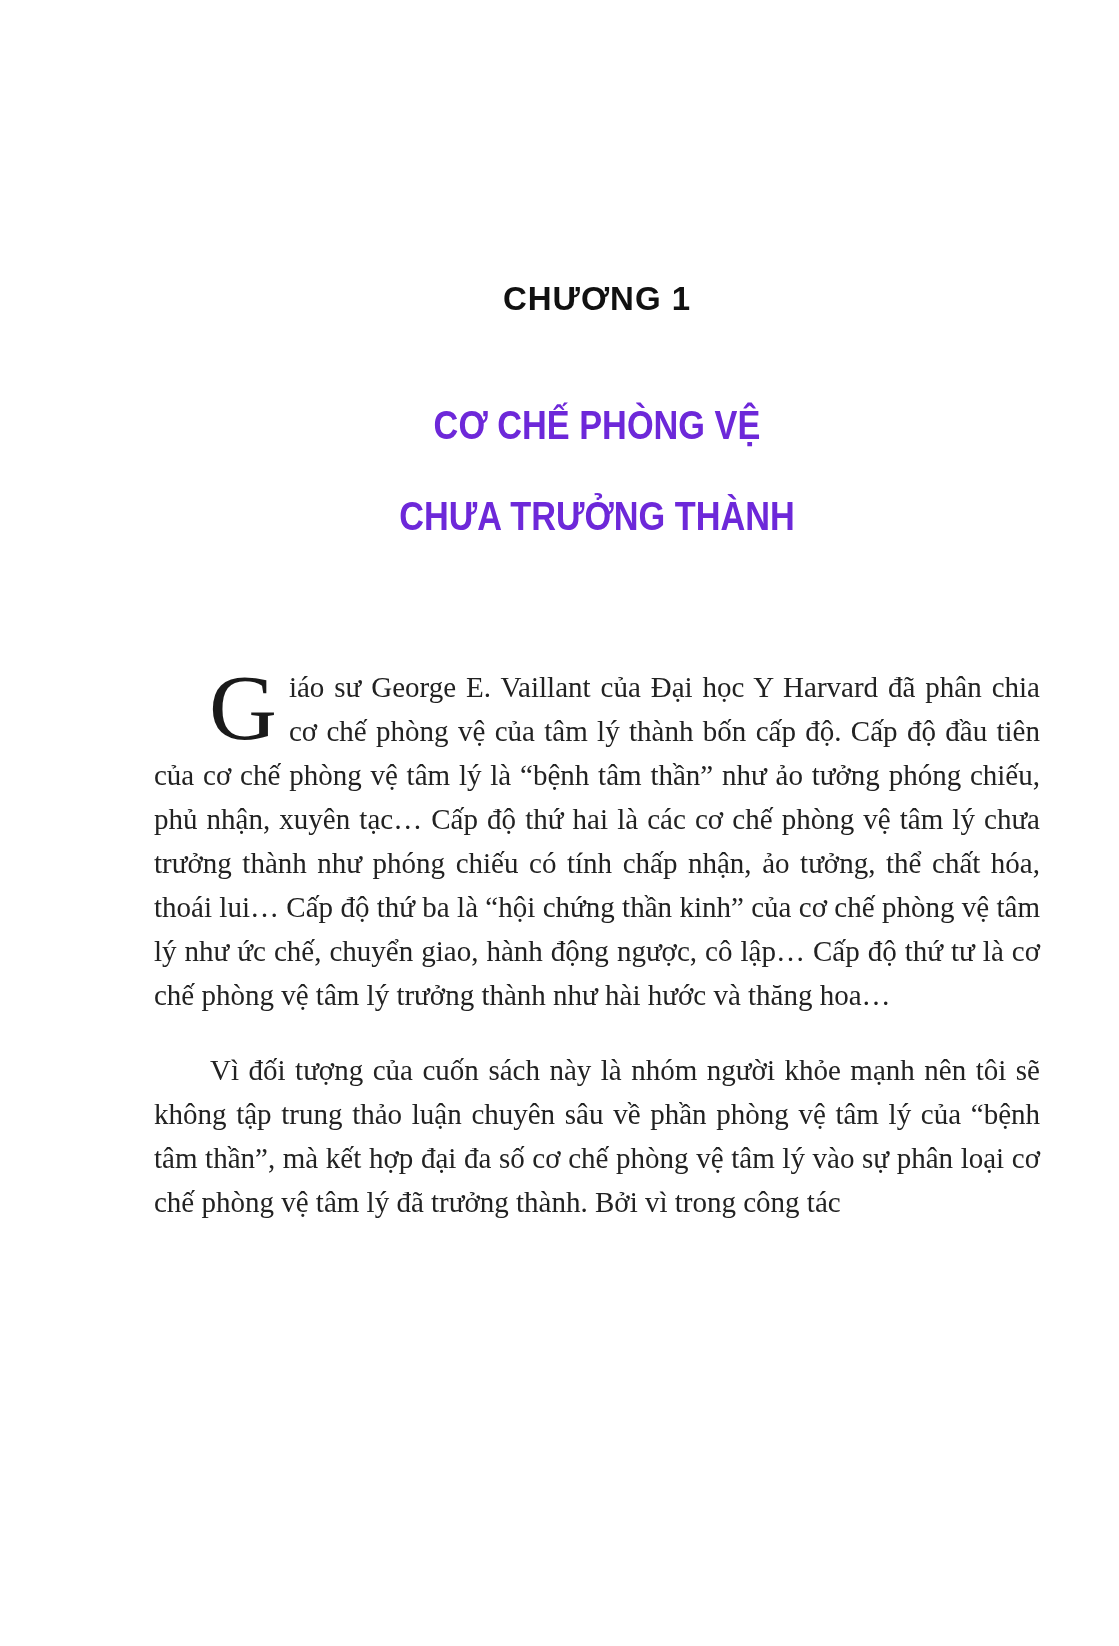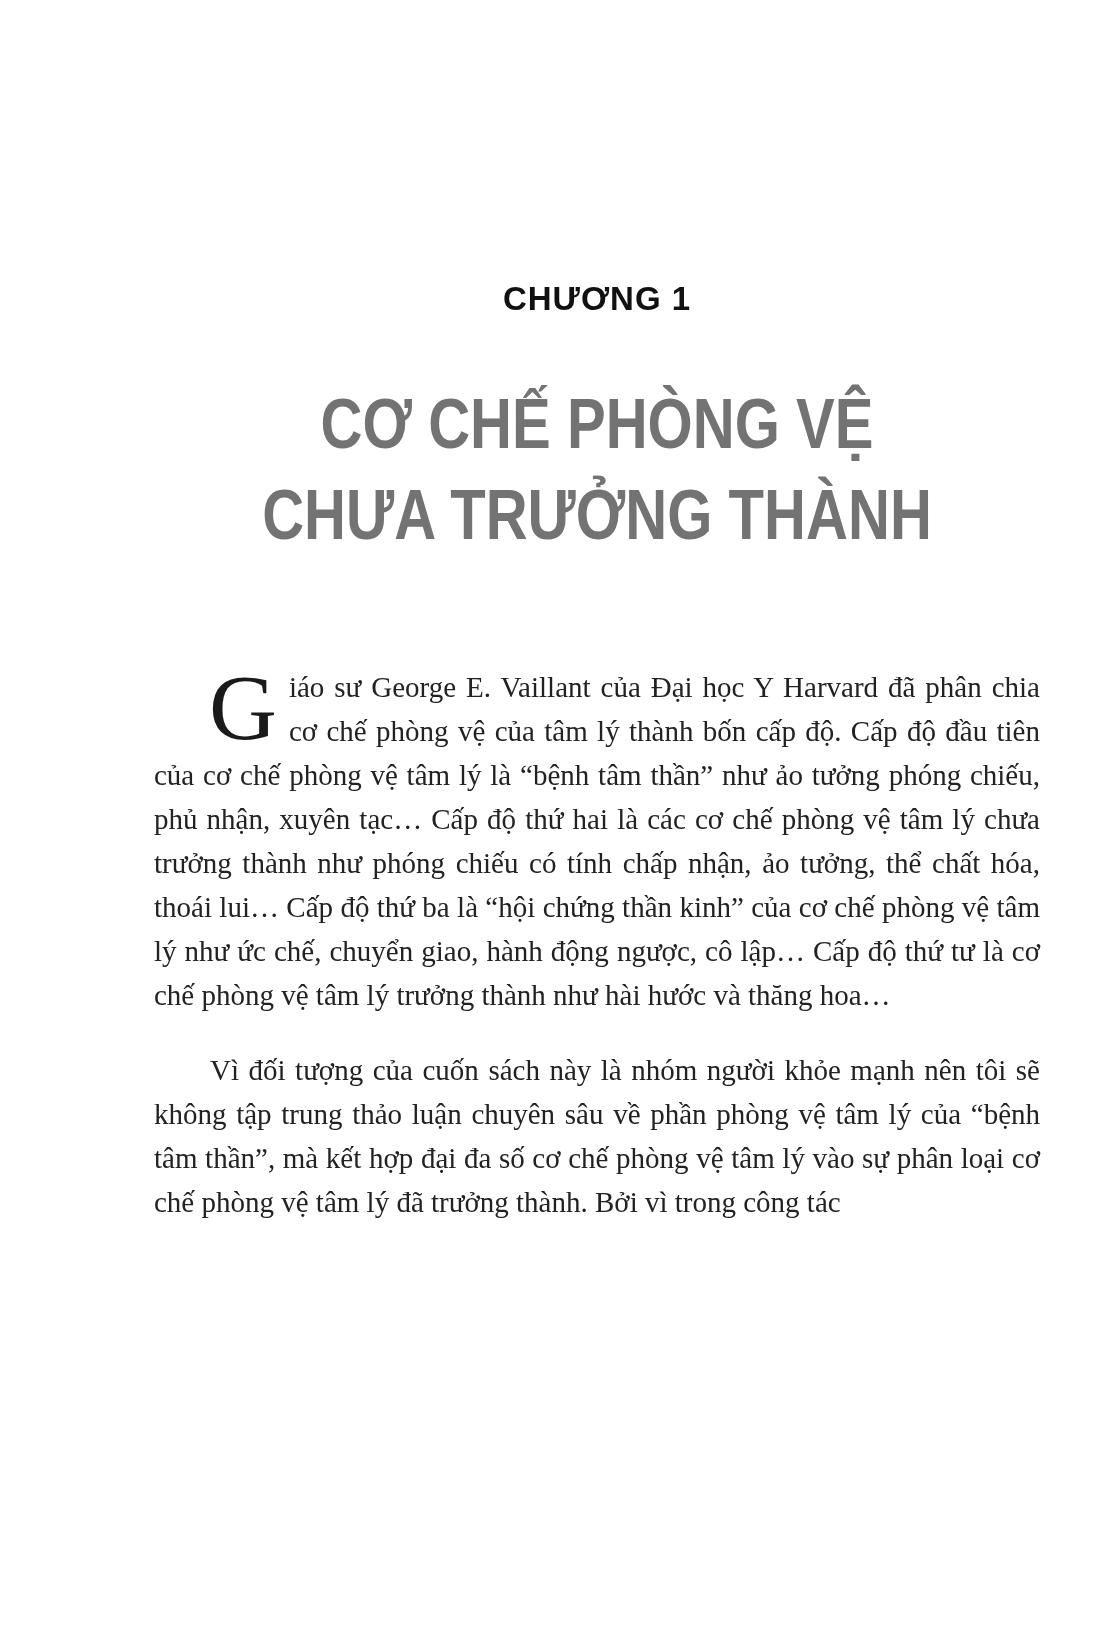--- a/index.html
+++ b/index.html
@@ -27,23 +27,23 @@
     font-weight: 600;
     letter-spacing: 1px;
     color: #111;
     line-height: 1;
   }
   .chapter-title {
     margin: 64px 0 0 0;
     text-align: center;
     font-family: "Liberation Sans", sans-serif;
     font-weight: 900;
-    font-size: 66px;
+    font-size: 39px;
     line-height: 91px;
-    color: #737373;
+    color: #6d28d9;
     letter-spacing: 0px;
   }
   .title-line {
     display: block;
     transform: scaleX(0.88) scaleY(1.06);
     transform-origin: 50% 50%;
   }
   .body-text {
     margin-top: 104px;
     font-size: 29px;

